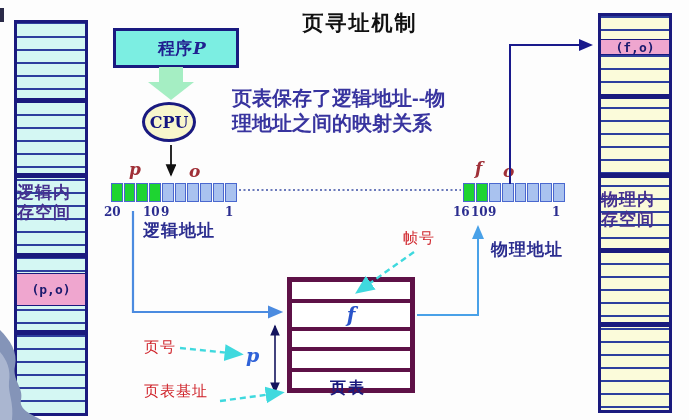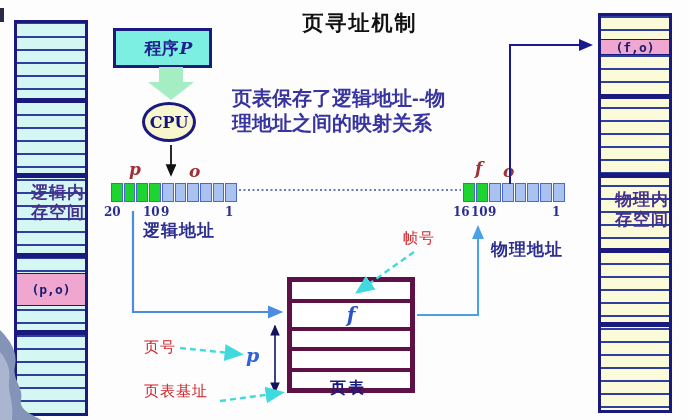--- a/index.html
+++ b/index.html
@@ -9,31 +9,31 @@
   
   .strip{position:absolute;border:3px solid #1a1a7e;box-sizing:border-box;}
   #logical-strip{left:14px;top:20px;width:74px;height:396px;
     background:repeating-linear-gradient(to bottom,#2e3f9e 0,#2e3f9e 1.5px,#d4f7f3 1.5px,#d4f7f3 13px);}
   #physical-strip{left:598px;top:13px;width:74px;height:400px;
     background:repeating-linear-gradient(to bottom,#2e3f9e 0,#2e3f9e 1.5px,#fbfbda 1.5px,#fbfbda 13px);}
   .block-sep{position:absolute;left:0;width:100%;height:5px;background:#1a1a7e;}
   .hl-cell{position:absolute;left:0;width:100%;background:#efa6cf;border-top:1.5px solid #1a1a7e;border-bottom:1.5px solid #1a1a7e;
     display:flex;align-items:center;justify-content:center;
     font-family:"DejaVu Sans Mono",monospace;font-weight:bold;font-size:13px;color:#1a1a6e;box-sizing:border-box;}
-  .strip-label{position:absolute;left:0;width:100%;text-align:right;font-size:17px;font-weight:bold;
+  .strip-label{position:absolute;left:0;width:100%;text-align:left;font-size:17px;font-weight:bold;
     color:#45308f;line-height:20px;letter-spacing:1px;}
 
   
   #title{position:absolute;left:30px;top:9px;width:660px;text-align:center;
     font-size:21px;font-weight:bold;color:#111;letter-spacing:2px;}
   #note{position:absolute;left:232px;top:86px;width:240px;font-size:20px;font-weight:bold;
     color:#38349f;line-height:25px;}
 
   
-  #program-box{position:absolute;left:113px;top:28px;width:99px;height:40px;background:#7ceee2;
+  #program-box{position:absolute;left:113px;top:28px;width:126px;height:40px;background:#7ceee2;
     border:3px solid #1a1a80;box-sizing:border-box;display:flex;align-items:center;justify-content:center;
     font-size:17px;font-weight:bold;color:#202090;padding-left:12px;}
   #program-box .var{font-family:"DejaVu Serif",serif;font-style:italic;margin-left:1px;}
   #fat-arrow-shaft{position:absolute;left:159px;top:67px;width:24px;height:15px;background:#a5eec3;}
   #fat-arrow-head{position:absolute;left:148px;top:82px;width:0;height:0;
     border-left:23px solid transparent;border-right:23px solid transparent;border-top:18px solid #a5eec3;}
   #cpu{position:absolute;left:142px;top:102px;width:54px;height:40px;border-radius:50%;
     background:#f8f6cc;border:3px solid #1a1a80;box-sizing:border-box;
     display:flex;align-items:center;justify-content:center;
     font-family:"DejaVu Serif",serif;font-weight:bold;font-size:16px;color:#151580;}

